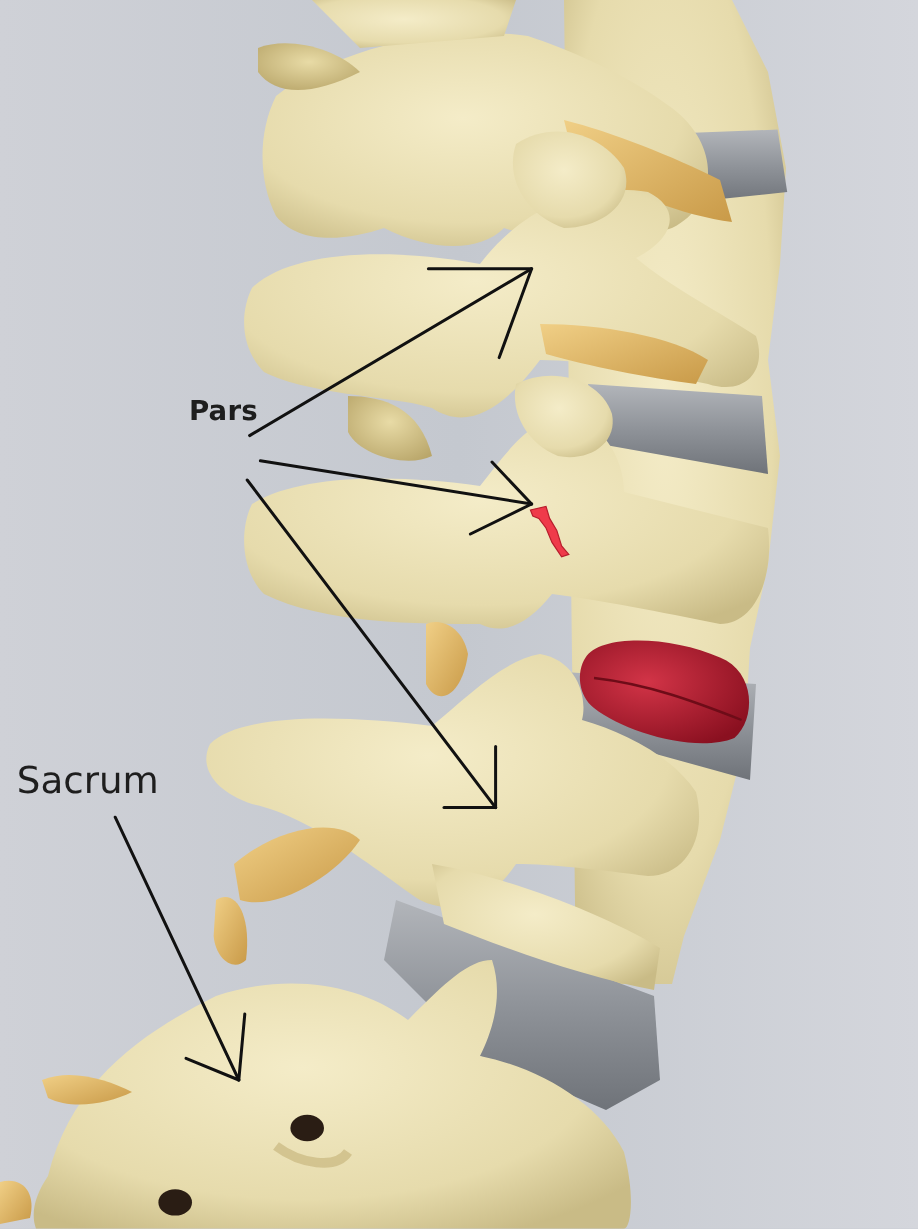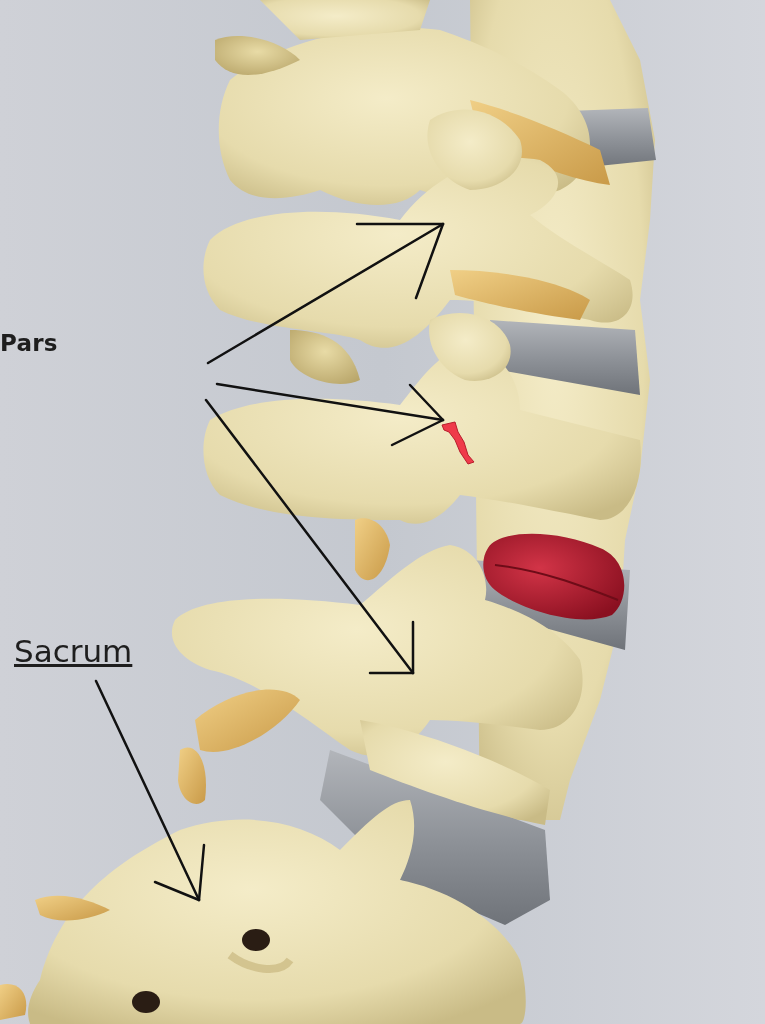--- a/index.html
+++ b/index.html
@@ -1,20 +1,20 @@
 <!DOCTYPE html>
 <html><head>
 <meta charset="utf-8">
 <style>
   html, body { margin:0; padding:0; }
   body { width:765px; height:1024px; overflow:hidden; background:#c9ccd3; font-family:"DejaVu Sans", sans-serif; }
   .photo { position:absolute; left:0; top:0; width:765px; height:1024px; }
   .label { position:absolute; color:#1e1e1e; white-space:nowrap; }
-  .pars { left:0; top:328px; width:215px; text-align:left; font-size:23px; font-weight:bold; line-height:30px; letter-spacing:0.2px; }
-  .sacrum { left:14px; top:632px; font-size:31px; line-height:38px;text-decoration:underline; }
+  .pars { left:0; top:328px; width:215px; text-align:right; font-size:23px; font-weight:bold; line-height:30px; letter-spacing:0.2px; }
+  .sacrum { left:14px; top:632px; font-size:31px; line-height:38px; }
 </style>
 </head>
 <body>
 
 <svg class="photo" viewBox="0 0 765 1024" xmlns="http://www.w3.org/2000/svg">
   <defs>
     <linearGradient id="bg" x1="0" y1="0" x2="1" y2="0">
       <stop offset="0" stop-color="#cfd1d7"></stop>
       <stop offset="0.5" stop-color="#c4c8cf"></stop>
       <stop offset="1" stop-color="#d4d6dc"></stop>

